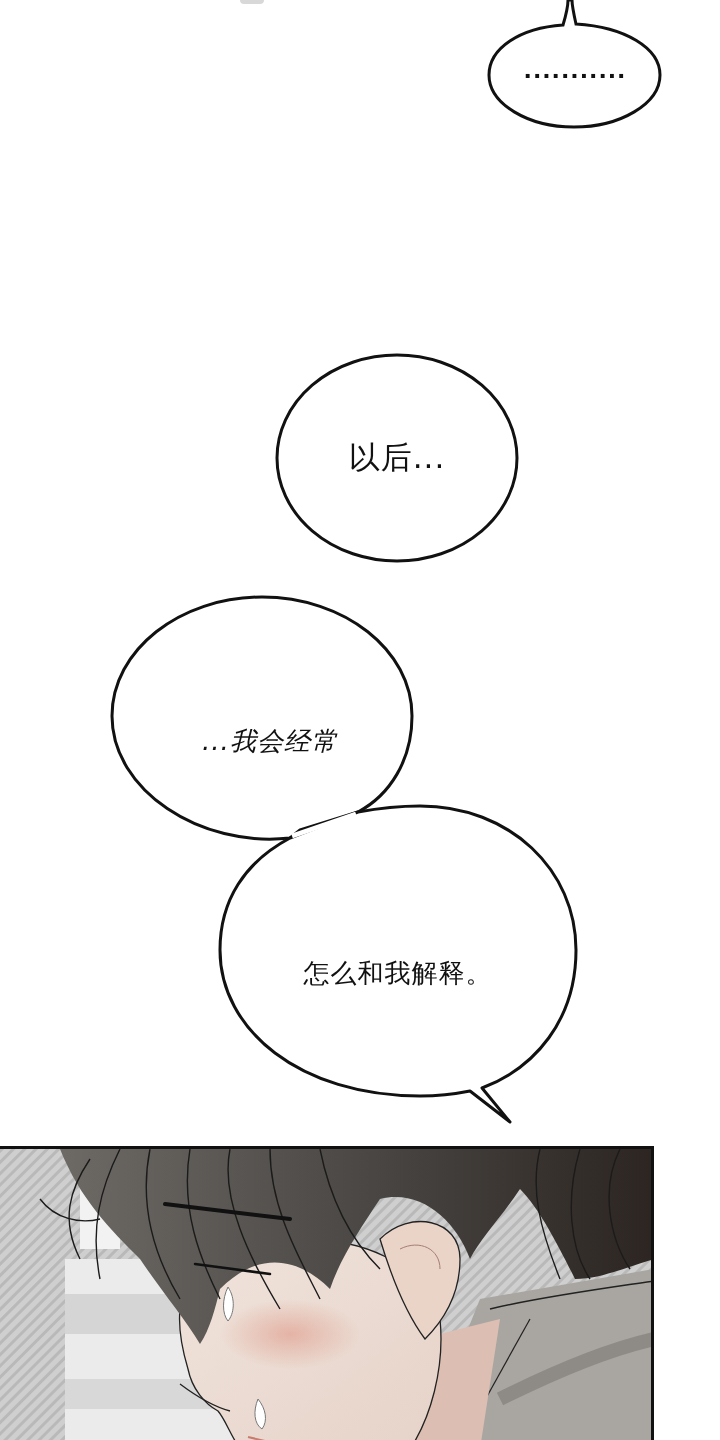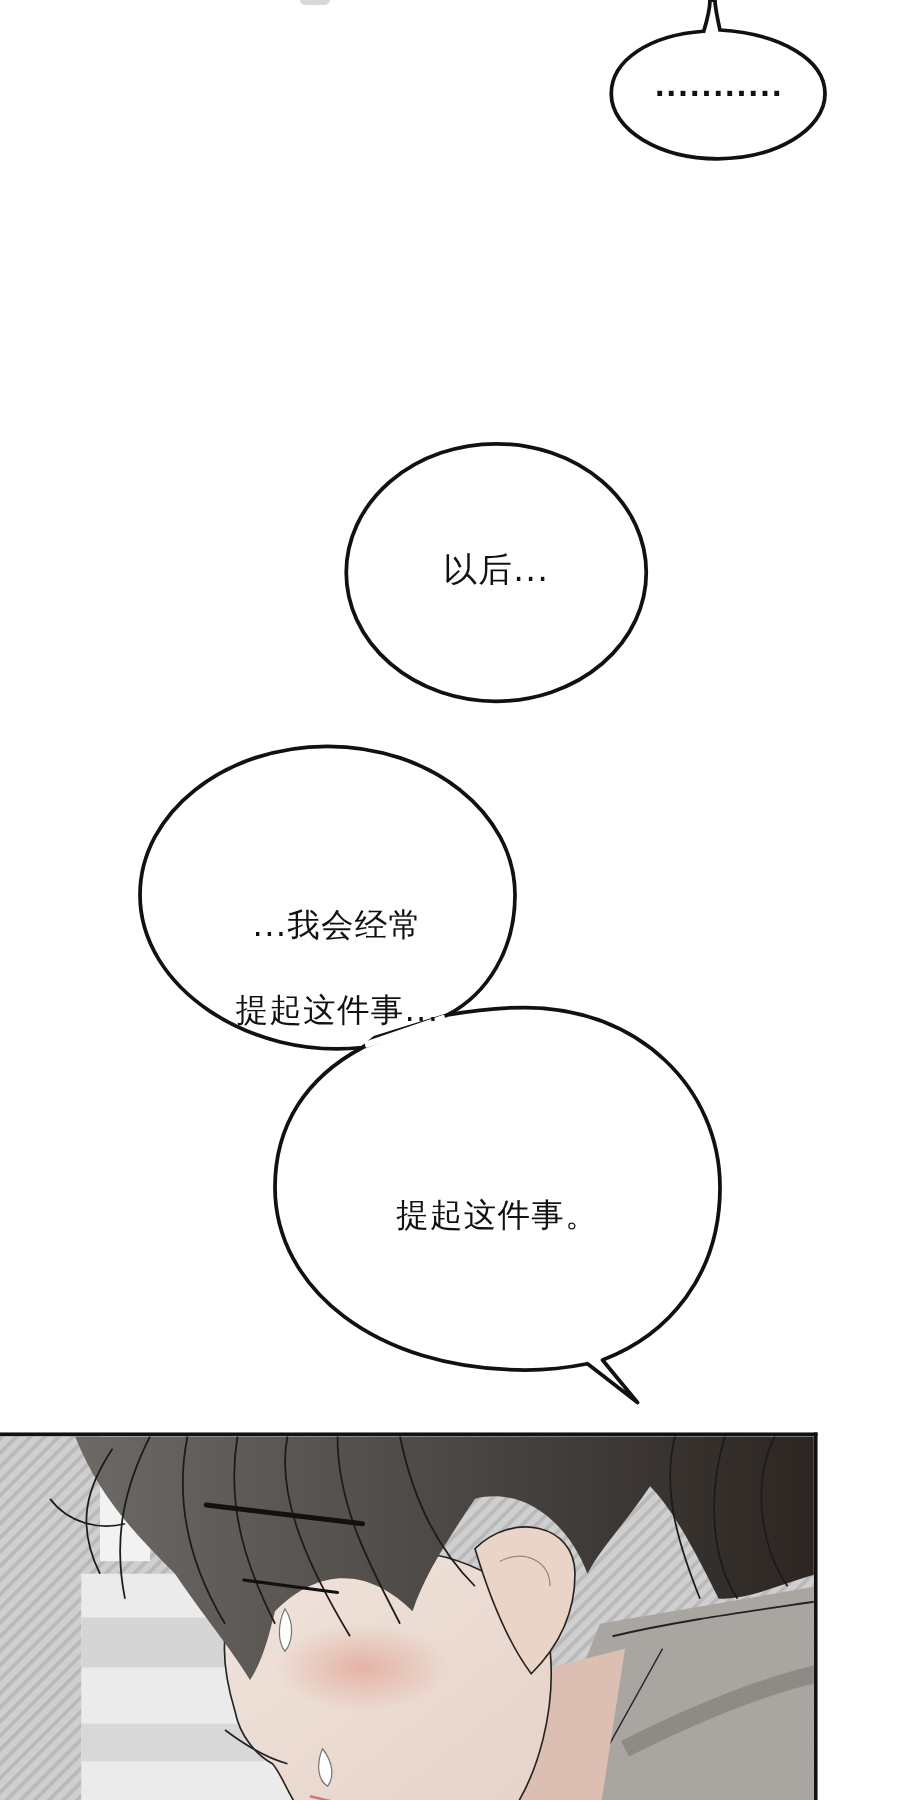--- a/index.html
+++ b/index.html
@@ -119,29 +119,28 @@
                C 300 1096, 220 1030, 220 950
                C 220 900, 245 862, 290 838
                Z" fill="#ffffff" stroke="#111" stroke-width="3" stroke-linejoin="round"></path>
 
       <path d="M 292 836 L 356 814" stroke="#ffffff" stroke-width="5"></path>
     </g>
   </svg>
 
   <div class="dots-text">...........</div>
 
-  <div class="bubble-text" style="left:297px; top:440px; width:200px; font-size:27px;">以后...</div>
-
-  <div class="bubble-text" style="left:150px; top:690px; width:240px;">
+  <div class="bubble-text" style="left:297px; top:440px; width:200px; font-size:31px;">以后...</div>
+
+  <div class="bubble-text" style="left:150px; top:690px; width:240px;font-style:italic;">
     <div>...我会经常</div>
-    <div>提起这件事...</div>
   </div>
 
   <div class="bubble-text" style="left:278px; top:922px; width:240px;">
-    <div>提起这件事。</div>
+    <div>怎么和我解释。</div>
   </div>
 
   <div class="panel">
     <svg width="654" height="300" viewBox="0 0 654 300">
       <defs>
         <pattern id="stripes" width="8" height="8" patternUnits="userSpaceOnUse" patternTransform="rotate(45)">
           <rect width="8" height="8" fill="#cfcfcf"></rect>
           <rect width="3" height="8" fill="#b9b9b9"></rect>
         </pattern>
         <linearGradient id="hairGrad" x1="0" y1="0" x2="1" y2="0">

